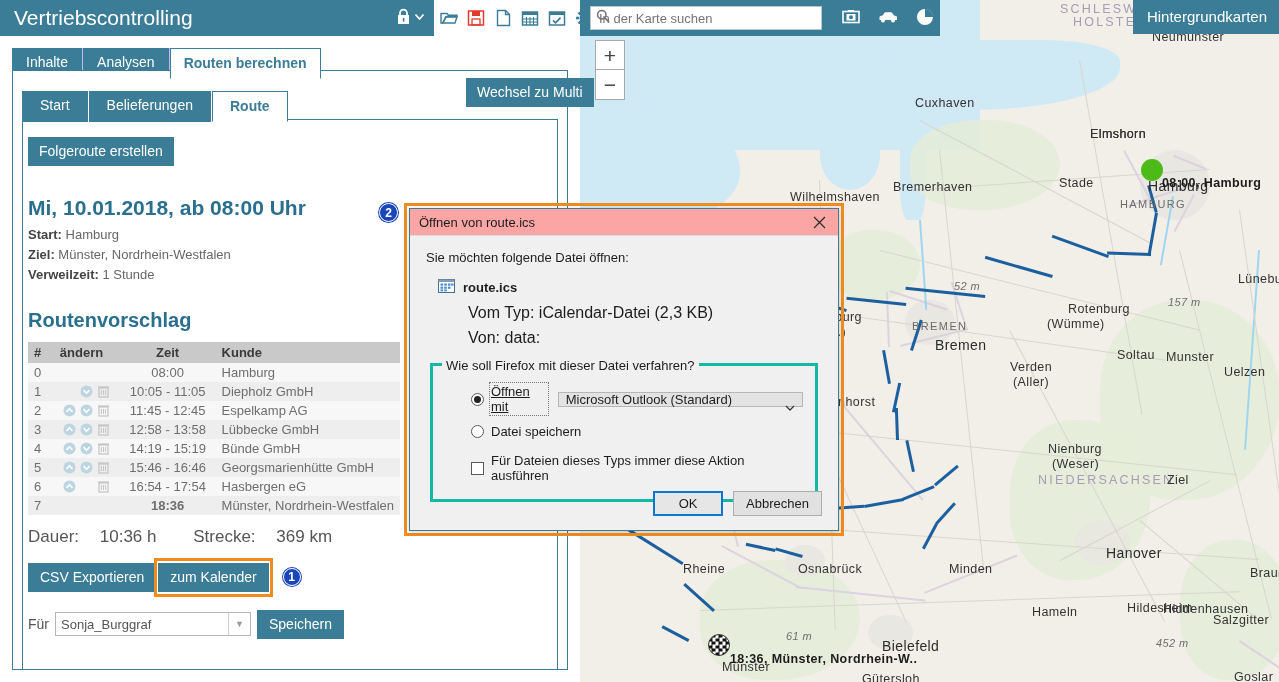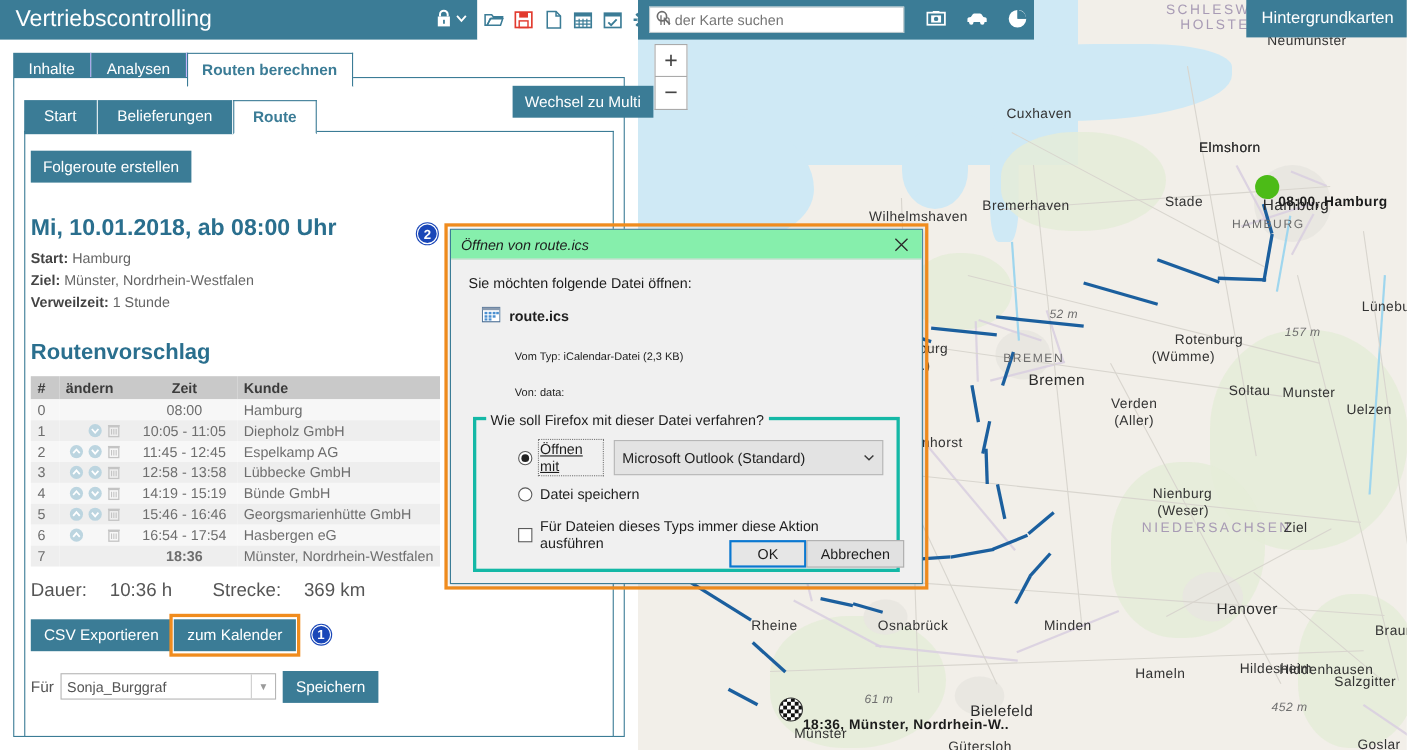--- a/index.html
+++ b/index.html
@@ -196,67 +196,66 @@
     position:absolute; left:404px; top:203px; width:440px; height:333px;
     border:3px solid #f08c1e; z-index:90;
   }
   #dialog {
     position:absolute; left:409px; top:208px; width:430px; height:323px;
     background:#f0f0f0; border:1px solid #3b7c96; z-index:92;
     font-family:"Liberation Sans", sans-serif; font-size:13px; color:#1d1d1d;
     box-shadow:0 1px 4px rgba(0,0,0,.2);
   }
   #dlg-titlebar {
-    height:27px; background:#86efac; display:flex; align-items:center;
+    height:27px; background:#fca5a5; display:flex; align-items:center;
     border-bottom:1px solid #dcdcdc;
-    font-style:italic;
   }
   #dlg-title { font-size:13px; color:#1d1d1d; padding-left:9px; flex:1; }
   #dlg-close {
     width:38px; height:27px; display:flex; align-items:center; justify-content:center;
     cursor:pointer; color:#333;
   }
   #dlg-body { padding:14px 16px 0 16px; }
   #dlg-intro { font-size:13px; margin-bottom:12px; }
   #file-row { display:flex; align-items:center; gap:8px; padding-left:12px; }
   #file-name { font-weight:bold; font-size:13px; }
-  .dlg-kv { padding-left:42px; margin-top:22px; font-size:10px; }
+  .dlg-kv { padding-left:42px; margin-top:7px; font-size:16px; }
   .dlg-kv .k { }
   .dlg-kv .v { }
   #fieldset {
     margin:16px 4px 0 4px; border:3px solid #14b8a6; padding:14px 12px 16px 12px;
     position:relative;
   }
   #fieldset-legend {
     position:absolute; left:9px; top:-8px; background:#f0f0f0; padding:0 4px; font-size:13px;
   }
   .radio-row { display:flex; align-items:center; gap:7px; margin-bottom:10px; padding-left:26px; }
   .radio {
     width:13px; height:13px; border-radius:50%; border:1px solid #5a5a5a; background:#fff;
     display:flex; align-items:center; justify-content:center; flex:0 0 auto; cursor:pointer;
   }
   .radio.on::after { content:""; width:7px; height:7px; border-radius:50%; background:#222; }
   .radio-label { font-size:13px; }
   .radio-label.focused {
     outline:1px dotted #777; outline-offset:1px;
   }
   #opener-select {
-    width:262px; height:32px; background:#e3e3e3; border:1px solid #b6b6b6;
+    width:262px; height:15px; background:#e3e3e3; border:1px solid #b6b6b6;
     display:flex; align-items:center; font-size:13px; padding-left:7px; position:relative;
     color:#1d1d1d; cursor:pointer; margin-left:4px;
   }
   #opener-select .caret {
     position:absolute; right:8px; top:7px; width:9px; height:9px; color:#3a3a3a;
   }
   .check-row { display:flex; align-items:center; gap:7px; padding-left:26px; margin-top:14px; }
   .checkbox {
     width:13px; height:13px; border:1px solid #5a5a5a; background:#fff; flex:0 0 auto; cursor:pointer;
   }
   #dlg-buttons {
-    position:absolute; right:16px; bottom:14px; display:flex; 
+    position:absolute; right:16px; bottom:14px; display:flex; gap:10px;
   }
   .dlgbtn {
     min-width:70px; height:25px; background:#e1e1e1; border:1px solid #adadad;
     display:flex; align-items:center; justify-content:center; font-size:13px; cursor:pointer;
     color:#1d1d1d; padding:0 12px;
   }
   .dlgbtn.default { border:2px solid #0a78d1; background:#e6e6e6; }
 
   
   #callout2 {

